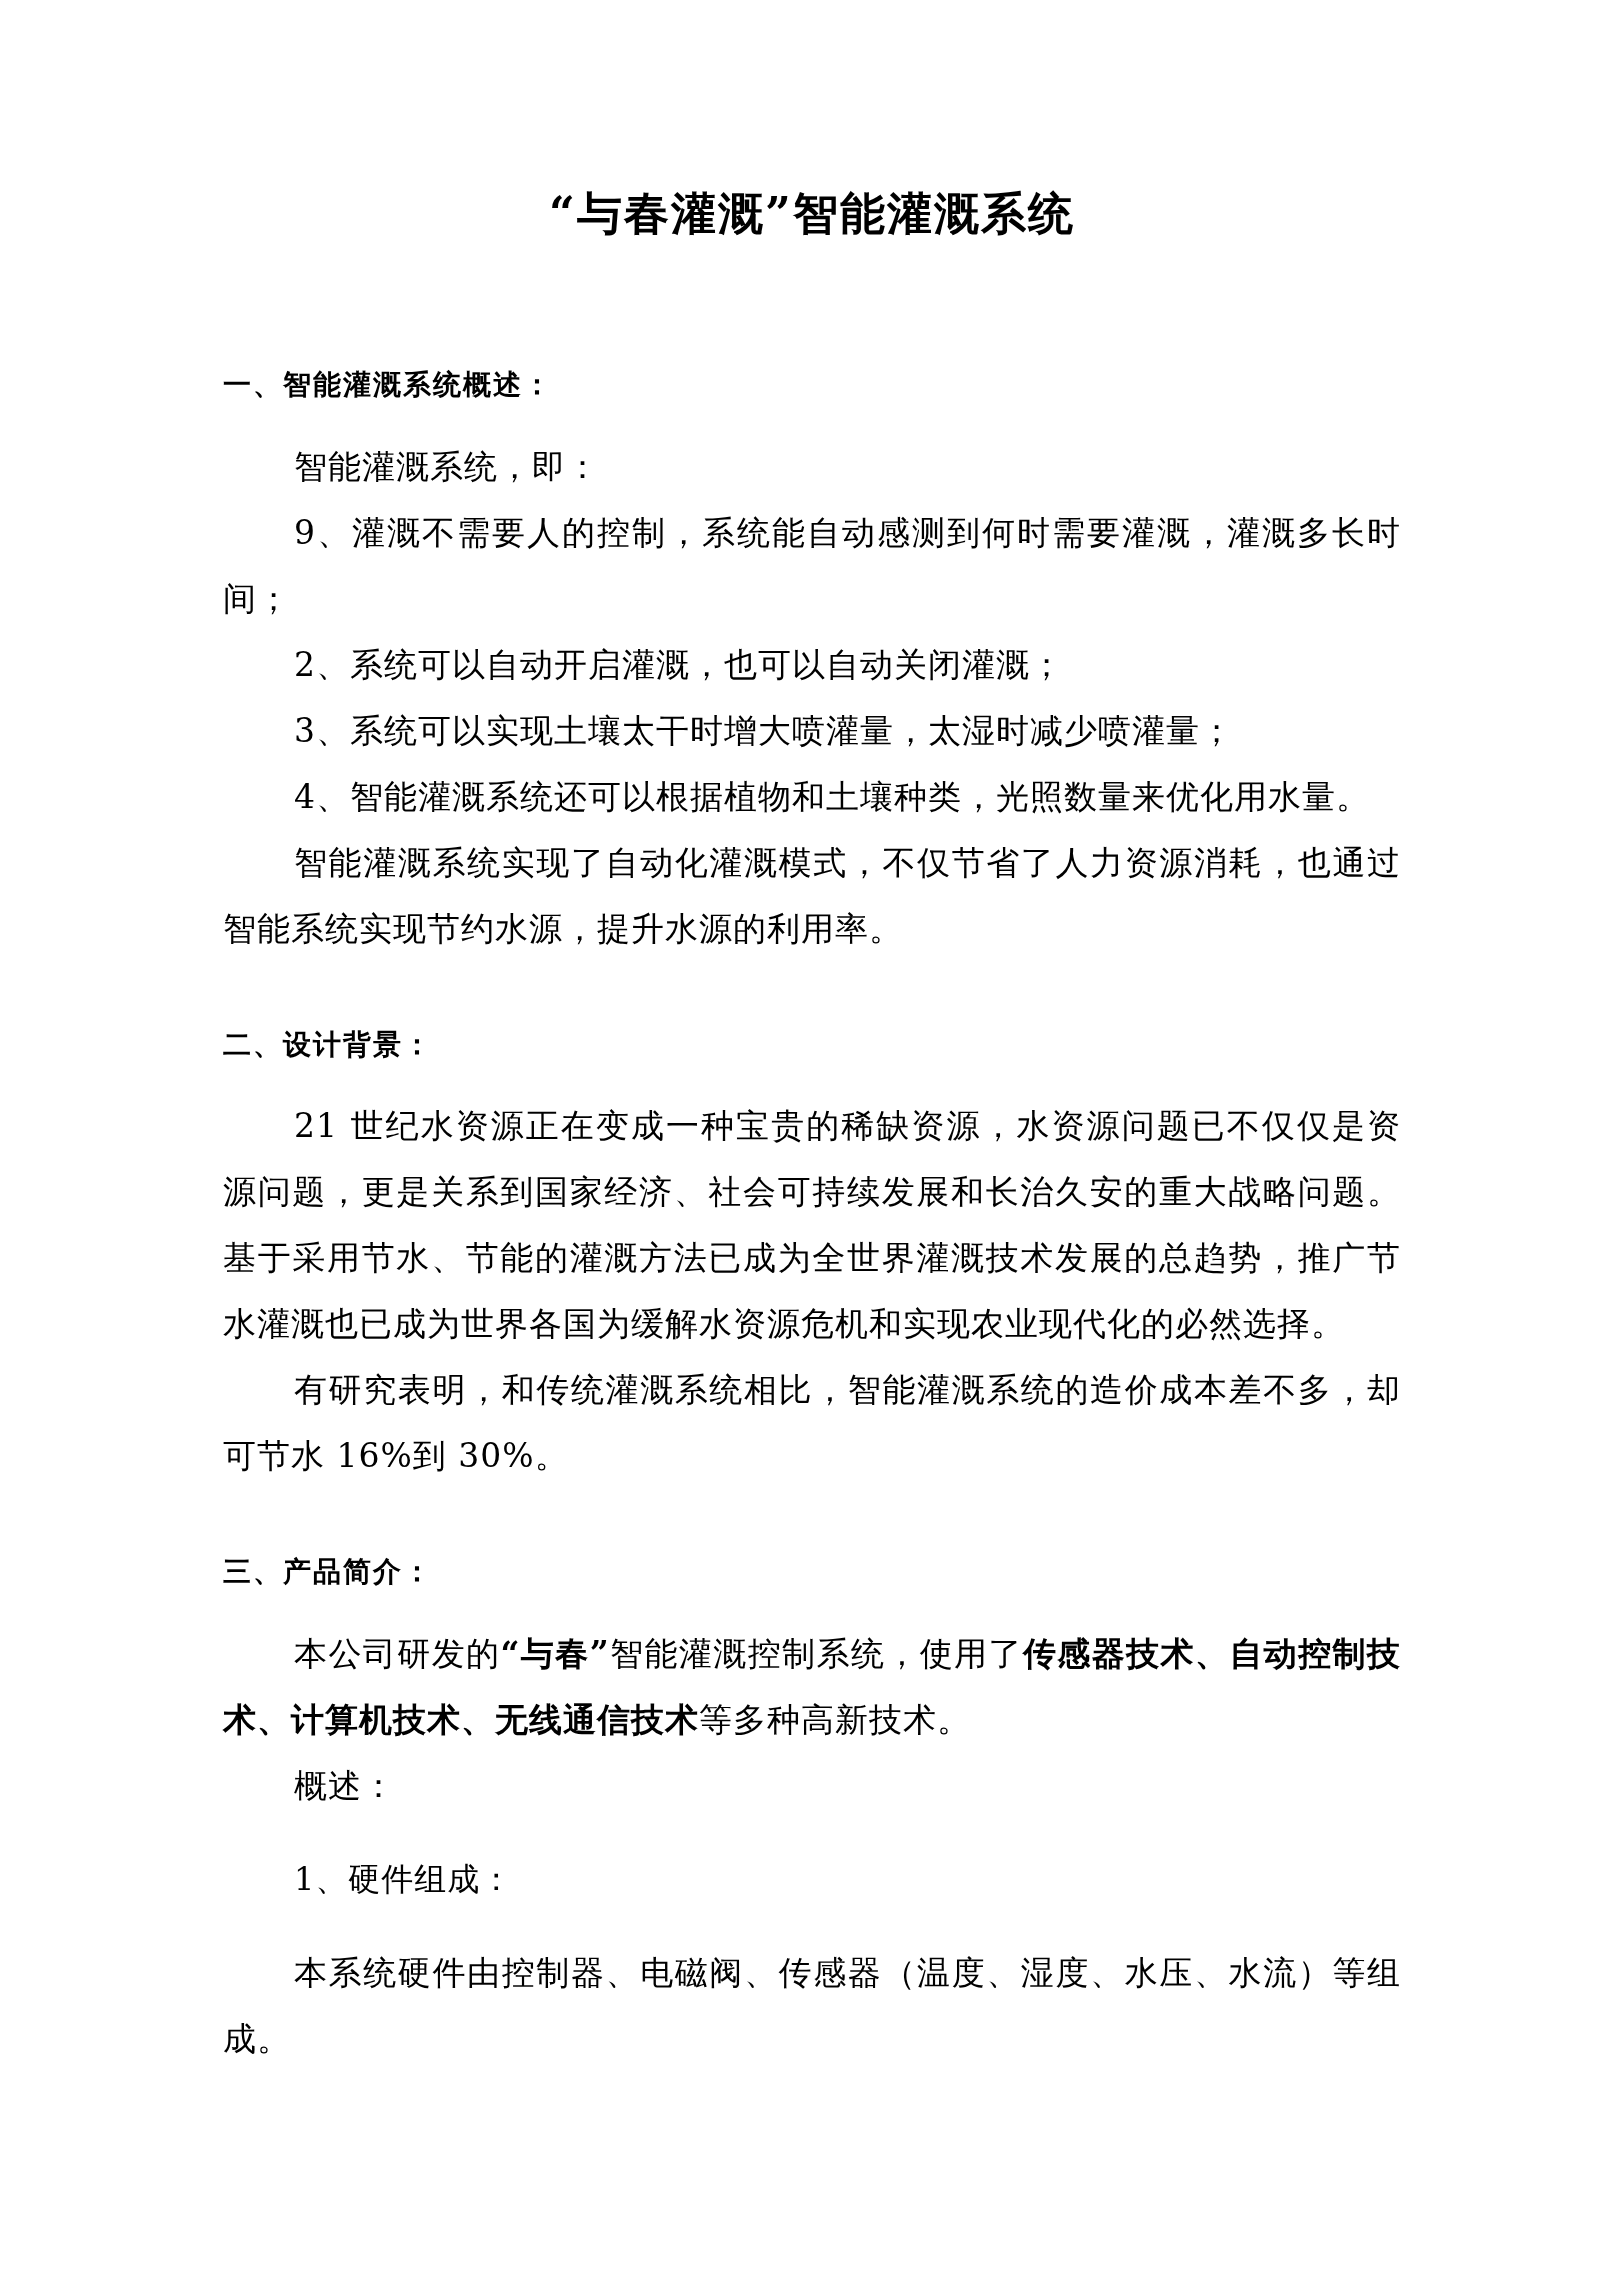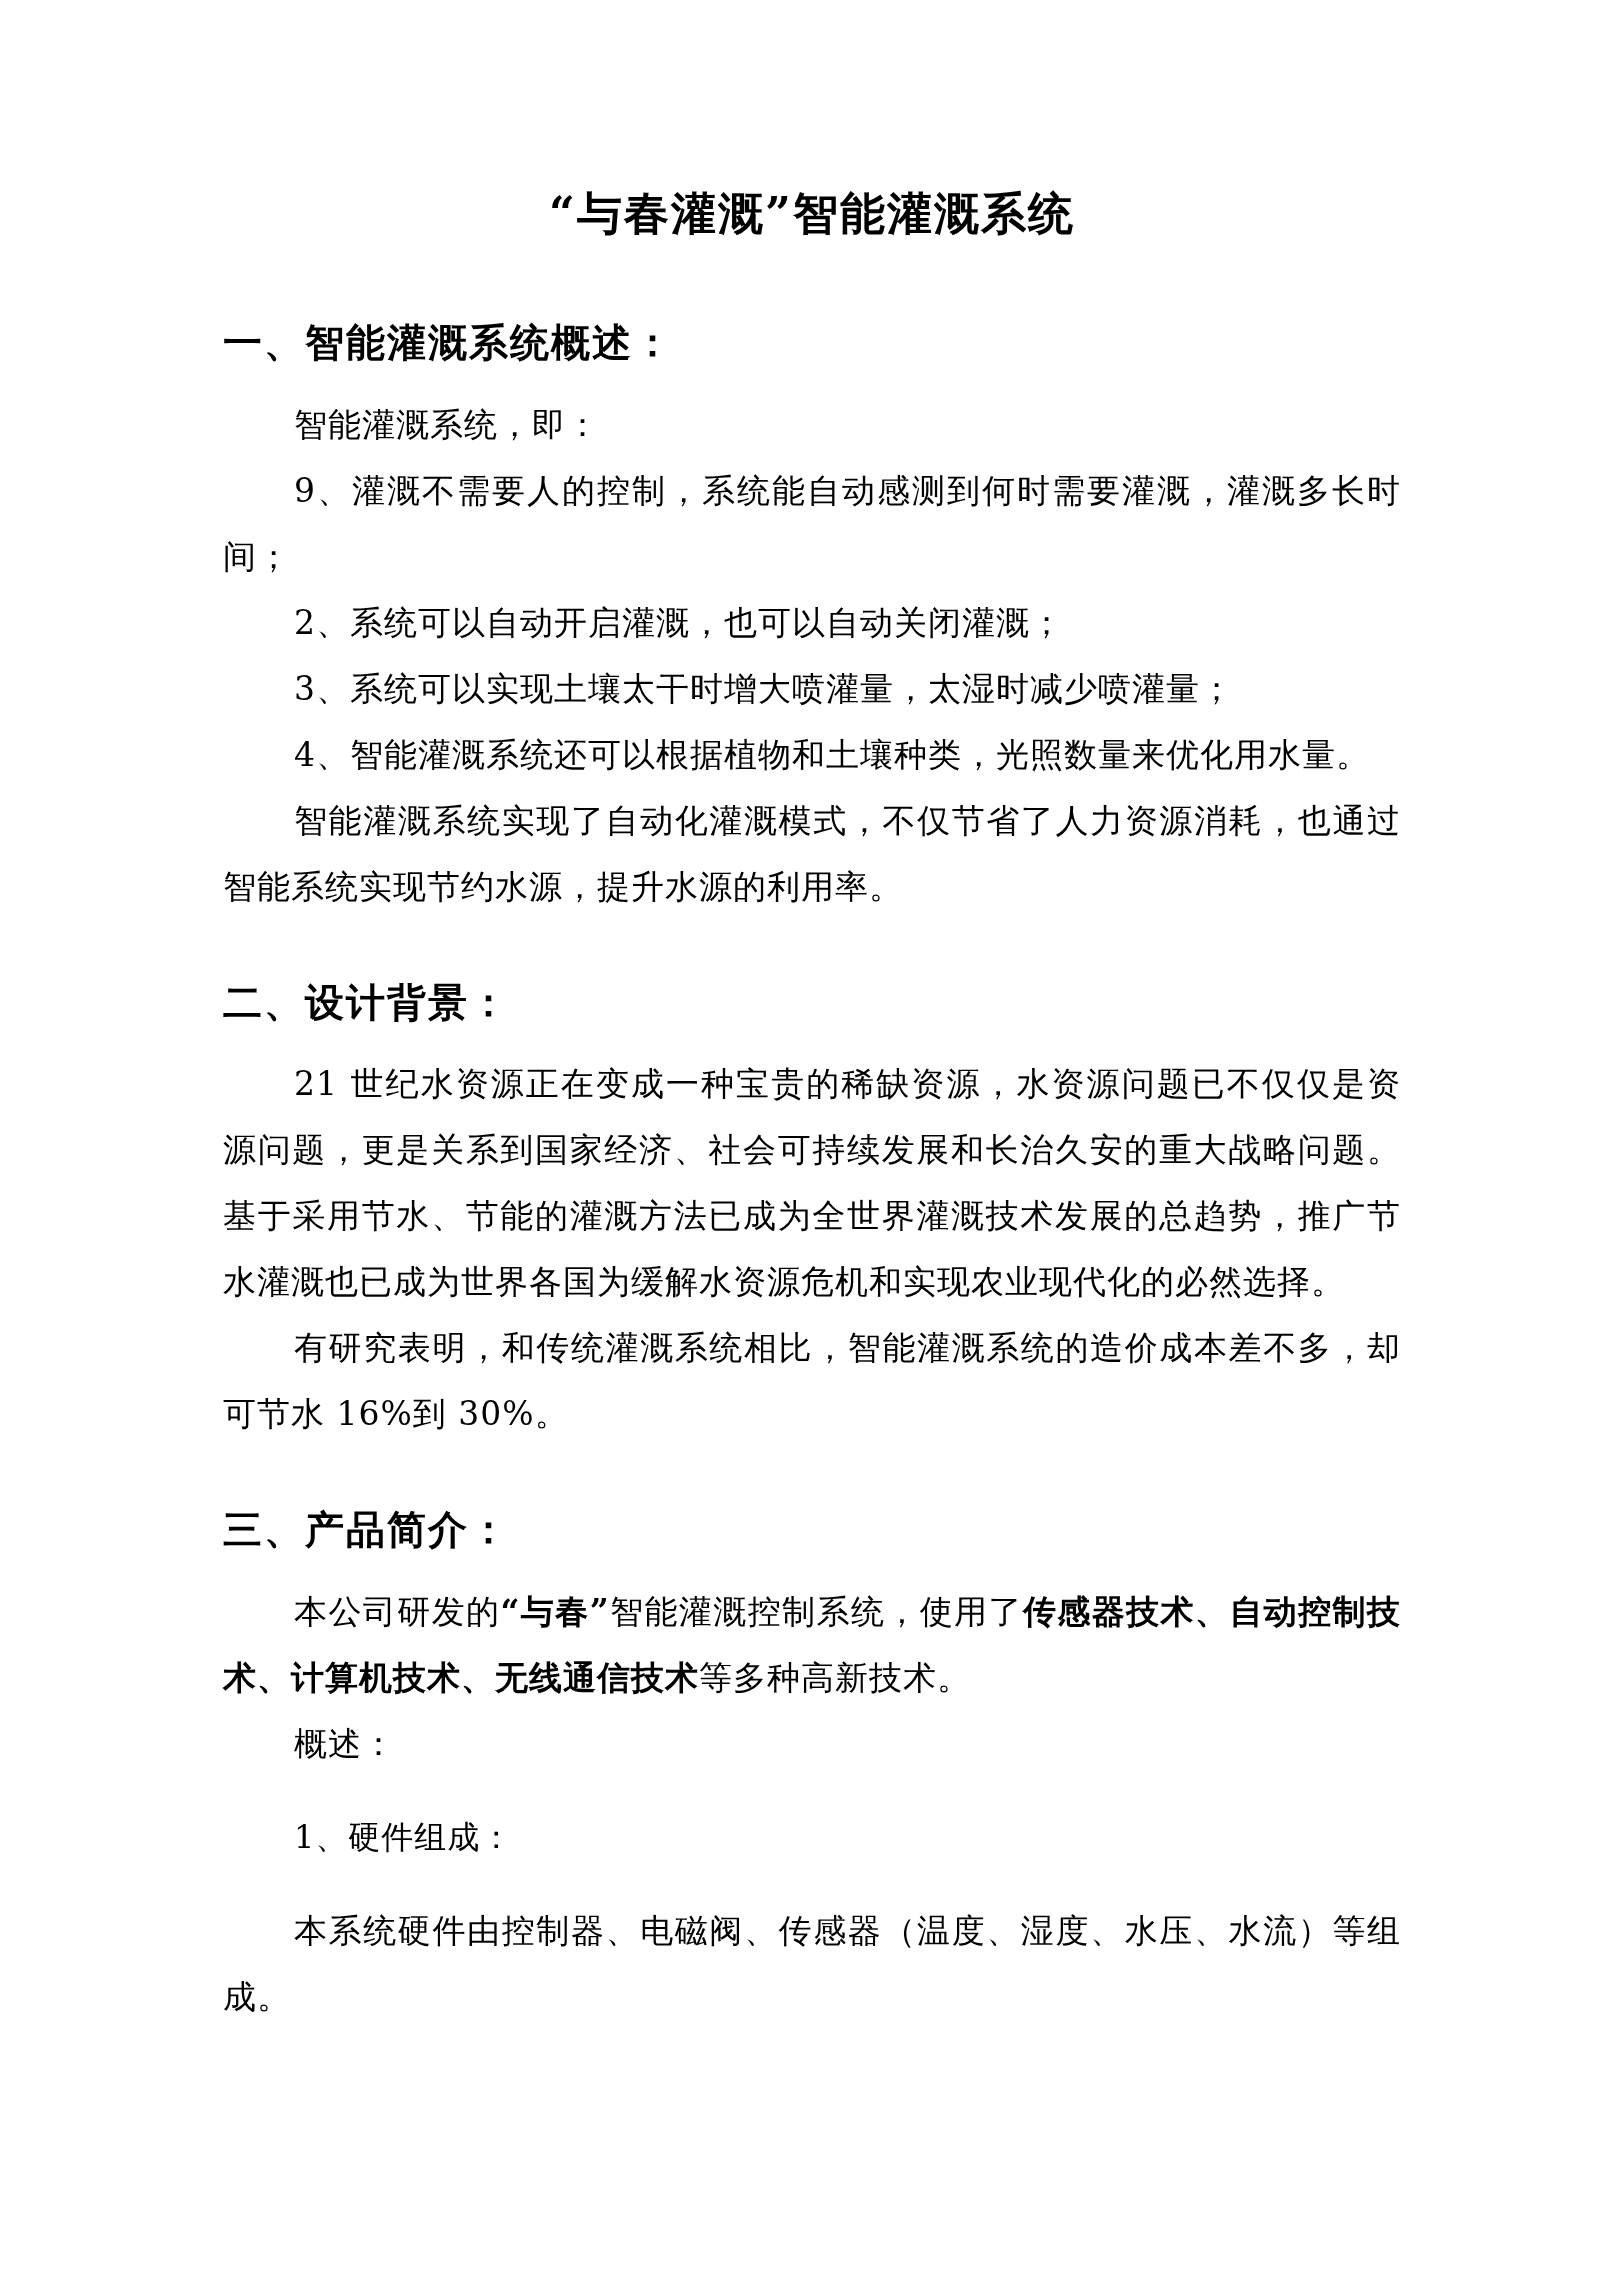--- a/index.html
+++ b/index.html
@@ -11,30 +11,30 @@
     position: relative;
     width: 1621px;
     height: 2293px;
     background: #ffffff;
     box-sizing: border-box;
     padding: 184px 220px 0 223px;
     color: #000000;
     font-family: "DejaVu Serif", "Liberation Serif", serif;
   }
   .doc-title {
-    margin: 0 0 72px 0;
+    margin: 0 0 114px 0;
     font-size: 45px;
     font-weight: bold;
     line-height: 59px;
     text-align: center;
     letter-spacing: 2px;
   }
   .section-heading {
     margin: 55px 0 21.6px 0;
-    font-size: 39px;
+    font-size: 28px;
     font-weight: bold;
     line-height: 55px;
     letter-spacing: 2px;
   }
   .body-para {
     margin: 0;
     font-size: 33px;
     line-height: 66px;
     text-align: justify;
     text-indent: 71px;

